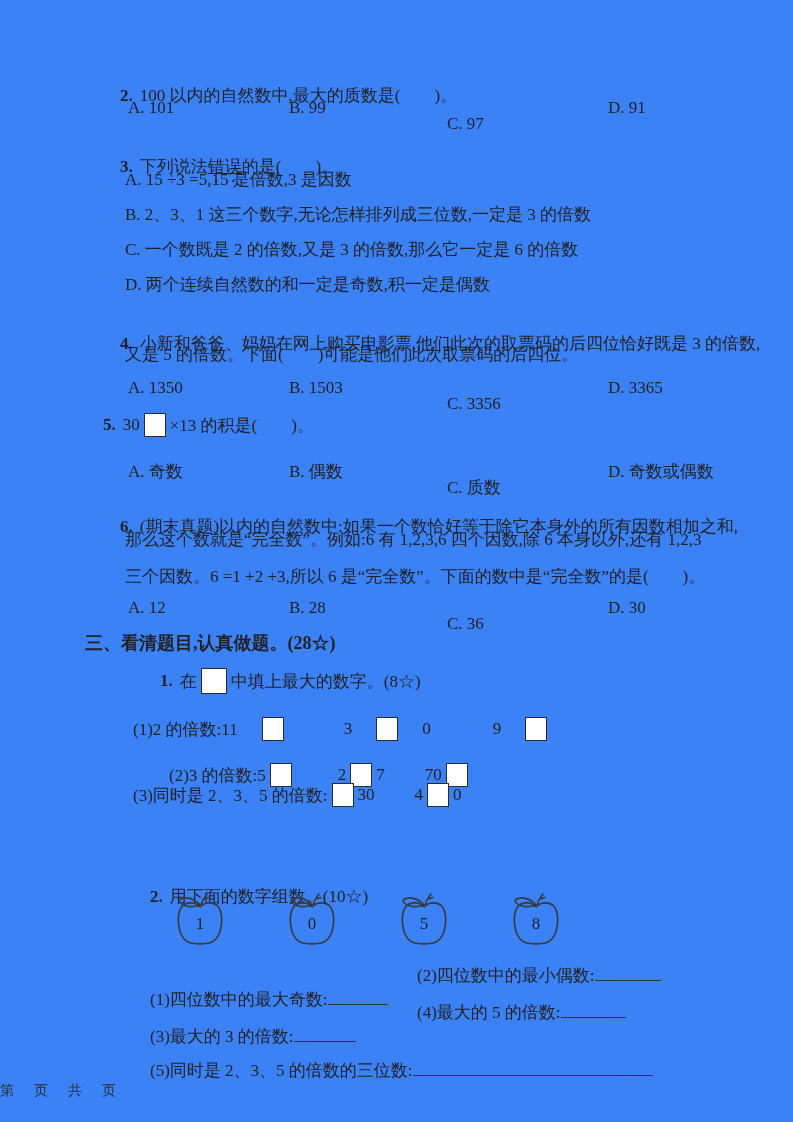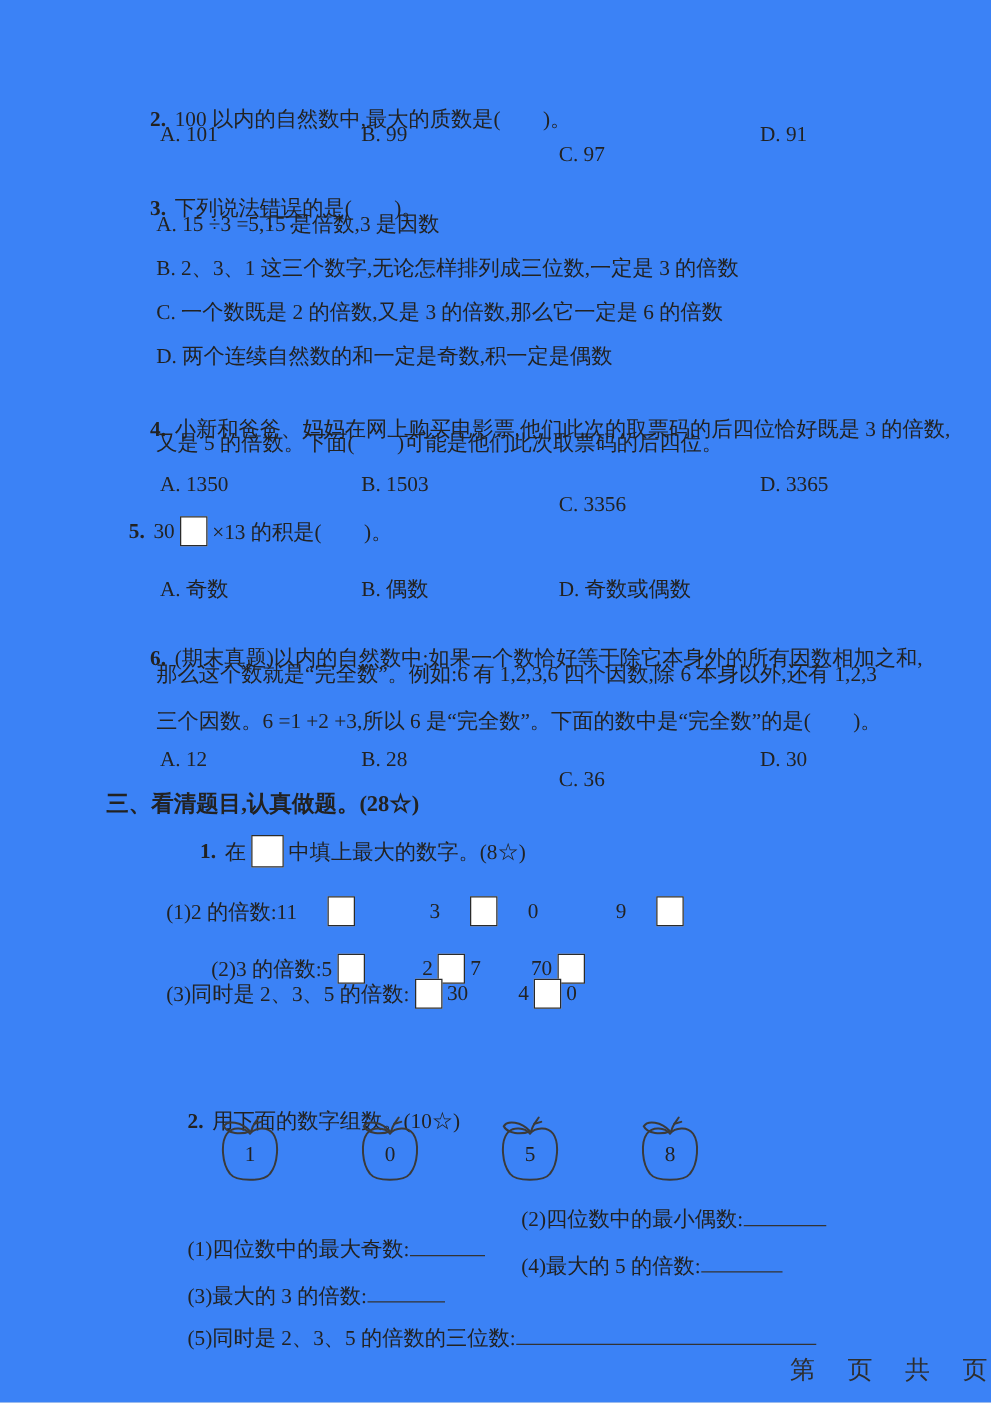--- a/index.html
+++ b/index.html
@@ -37,21 +37,21 @@
   .sec-title{font-weight:bold;font-size:18px;}
   .blank{display:inline-block;border-bottom:1.4px solid #333;height:15px;vertical-align:baseline;}
   .w60{width:60px;}.w66{width:66px;}.w62{width:62px;}.w65{width:65px;}.w240{width:240px;}
   .ml36{margin-left:36px;}.ml40{margin-left:40px;}.ml42{margin-left:42px;}
   .apples{position:absolute;left:172px;top:892px;display:flex;gap:56px;}
   .apple{width:56px;height:60px;}
   .apple svg{display:block;}
   .apple-num{font-size:17px;fill:#222;font-family:"Liberation Serif","DejaVu Serif",serif;}
   .footer{
     position:absolute;left:0;right:0;top:1082px;
-    text-align:right;font-size:20px;color:#2d2d2d;letter-spacing:3px;
+    text-align:left;font-size:14px;color:#2d2d2d;letter-spacing:3px;
   }
 </style>
 </head>
 <body>
 
 <div class="page">
 
   <div class="line" style="left:103px;top:60px;">
     <span class="qnum">2.</span><span>100 以内的自然数中,最大的质数是(        )。</span>
   </div>
@@ -80,20 +80,21 @@
     <span class="opt c3">C. 3356</span>
     <span class="opt">D. 3365</span>
   </div>
 
   <div class="flexline" style="left:103px;top:410px;">
     <span class="qnum">5.</span><span>30</span><span class="box"></span><span>×13 的积是(        )。</span>
   </div>
   <div class="line opts" style="left:128px;top:460px;">
     <span class="opt c1">A. 奇数</span>
     <span class="opt c2">B. 偶数</span>
+    <span class="opt c3">C. 质数</span>
     <span class="opt">D. 奇数或偶数</span>
   </div>
 
   <div class="line" style="left:103px;top:491px;">
     <span class="qnum">6.</span><span>(期末真题)</span><span>以内的自然数中:如果一个数恰好等于除它本身外的所有因数相加之和,</span>
   </div>
   <div class="line" style="left:125px;top:528px;text-align:right;">那么这个数就是“完全数”。例如:6 有 1,2,3,6 四个因数,除 6 本身以外,还有 1,2,3</div>
   <div class="line" style="left:125px;top:565px;">三个因数。6 =1 +2 +3,所以 6 是“完全数”。下面的数中是“完全数”的是(        )。</div>
   <div class="line opts" style="left:128px;top:596px;">
     <span class="opt c1">A. 12</span>

